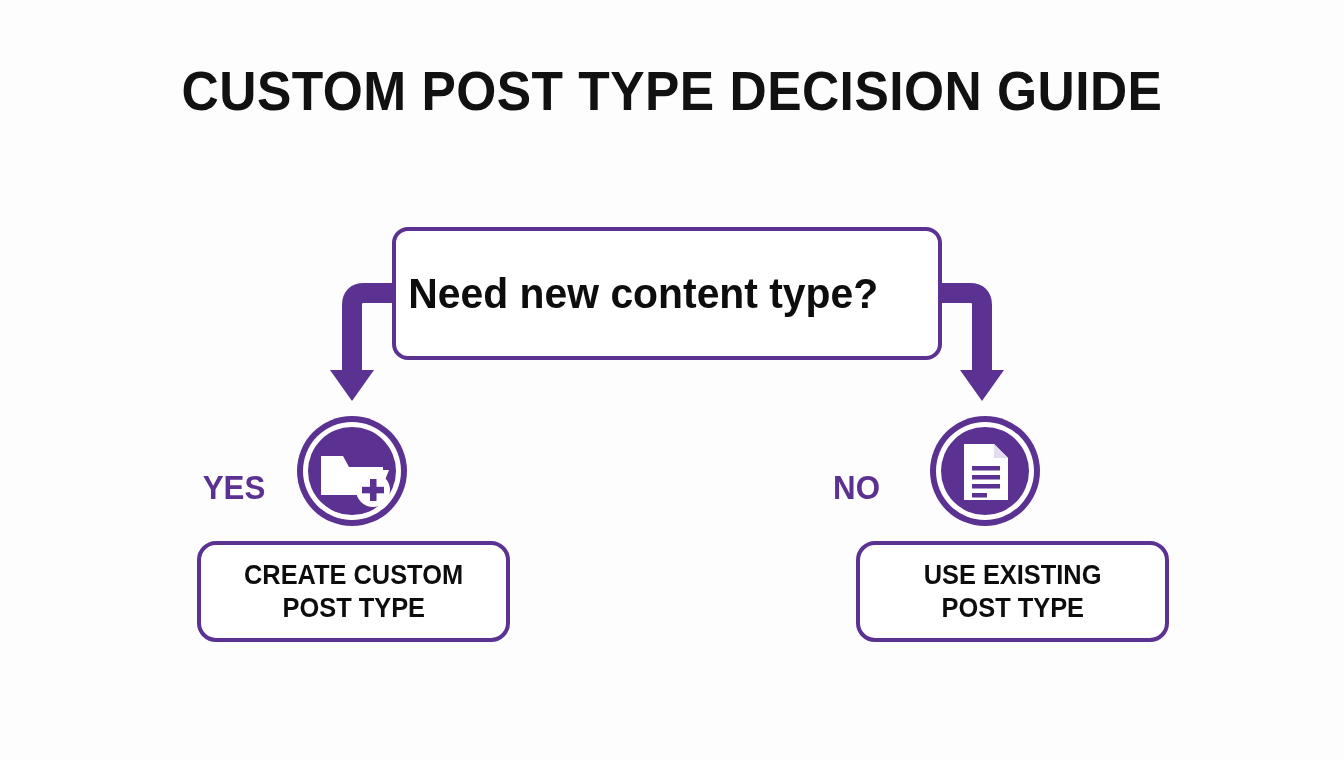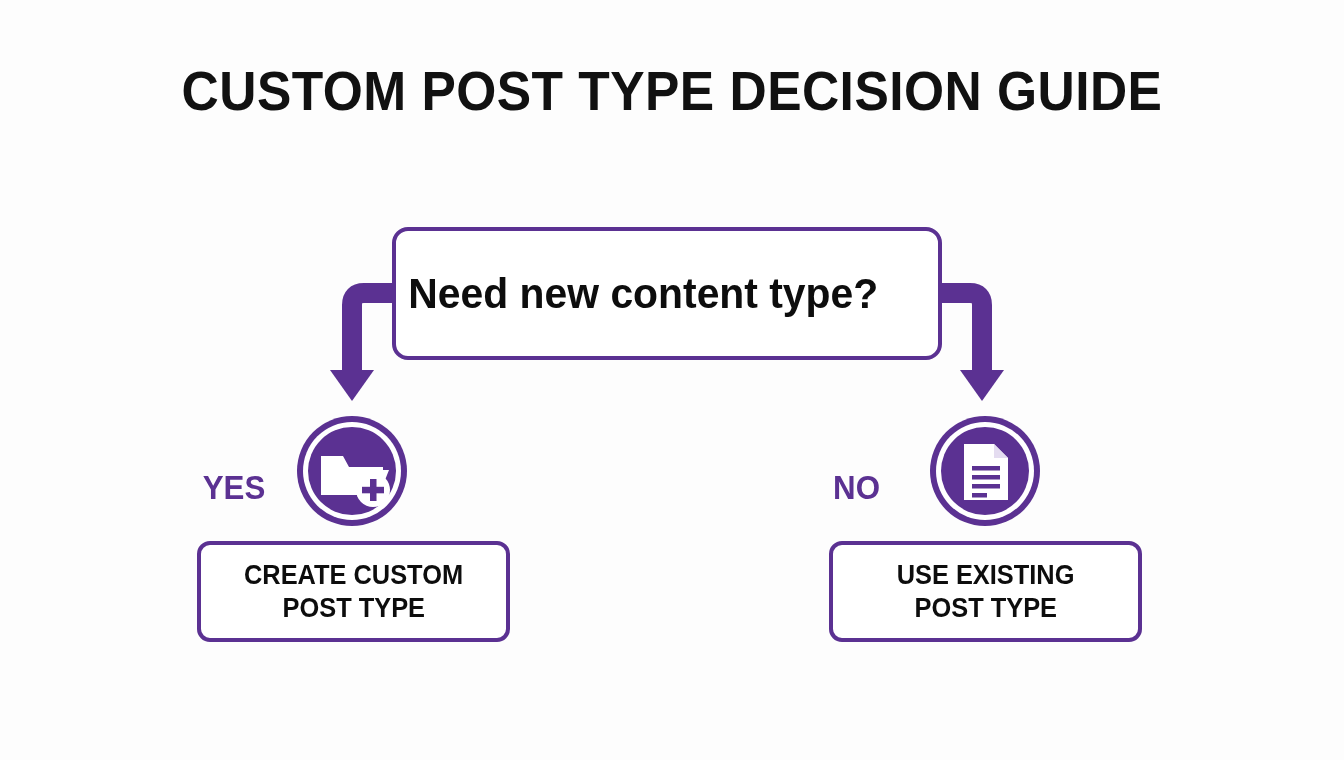--- a/index.html
+++ b/index.html
@@ -72,29 +72,29 @@
 
   
   .outcome-box {
     position: absolute;
     top: 541px;
     width: 313px;
     height: 101px;
     box-sizing: border-box;
     background: #ffffff;
     border: 4px solid #5b3192;
-    border-radius: 13px;
+    border-radius: 19px;
     display: flex;
     flex-direction: column;
     align-items: center;
     justify-content: center;
     z-index: 2;
   }
   .outcome-left  { left: 197px; }
-  .outcome-right { left: 829px; }
+  .outcome-right { left: 856px; }
   .outcome-line {
     font-family: "Liberation Sans", sans-serif;
     font-weight: bold;
     font-size: 27px;
     line-height: 33px;
     color: #0d0d0d;
     transform: scaleX(0.94);
     white-space: nowrap;
   }
 

